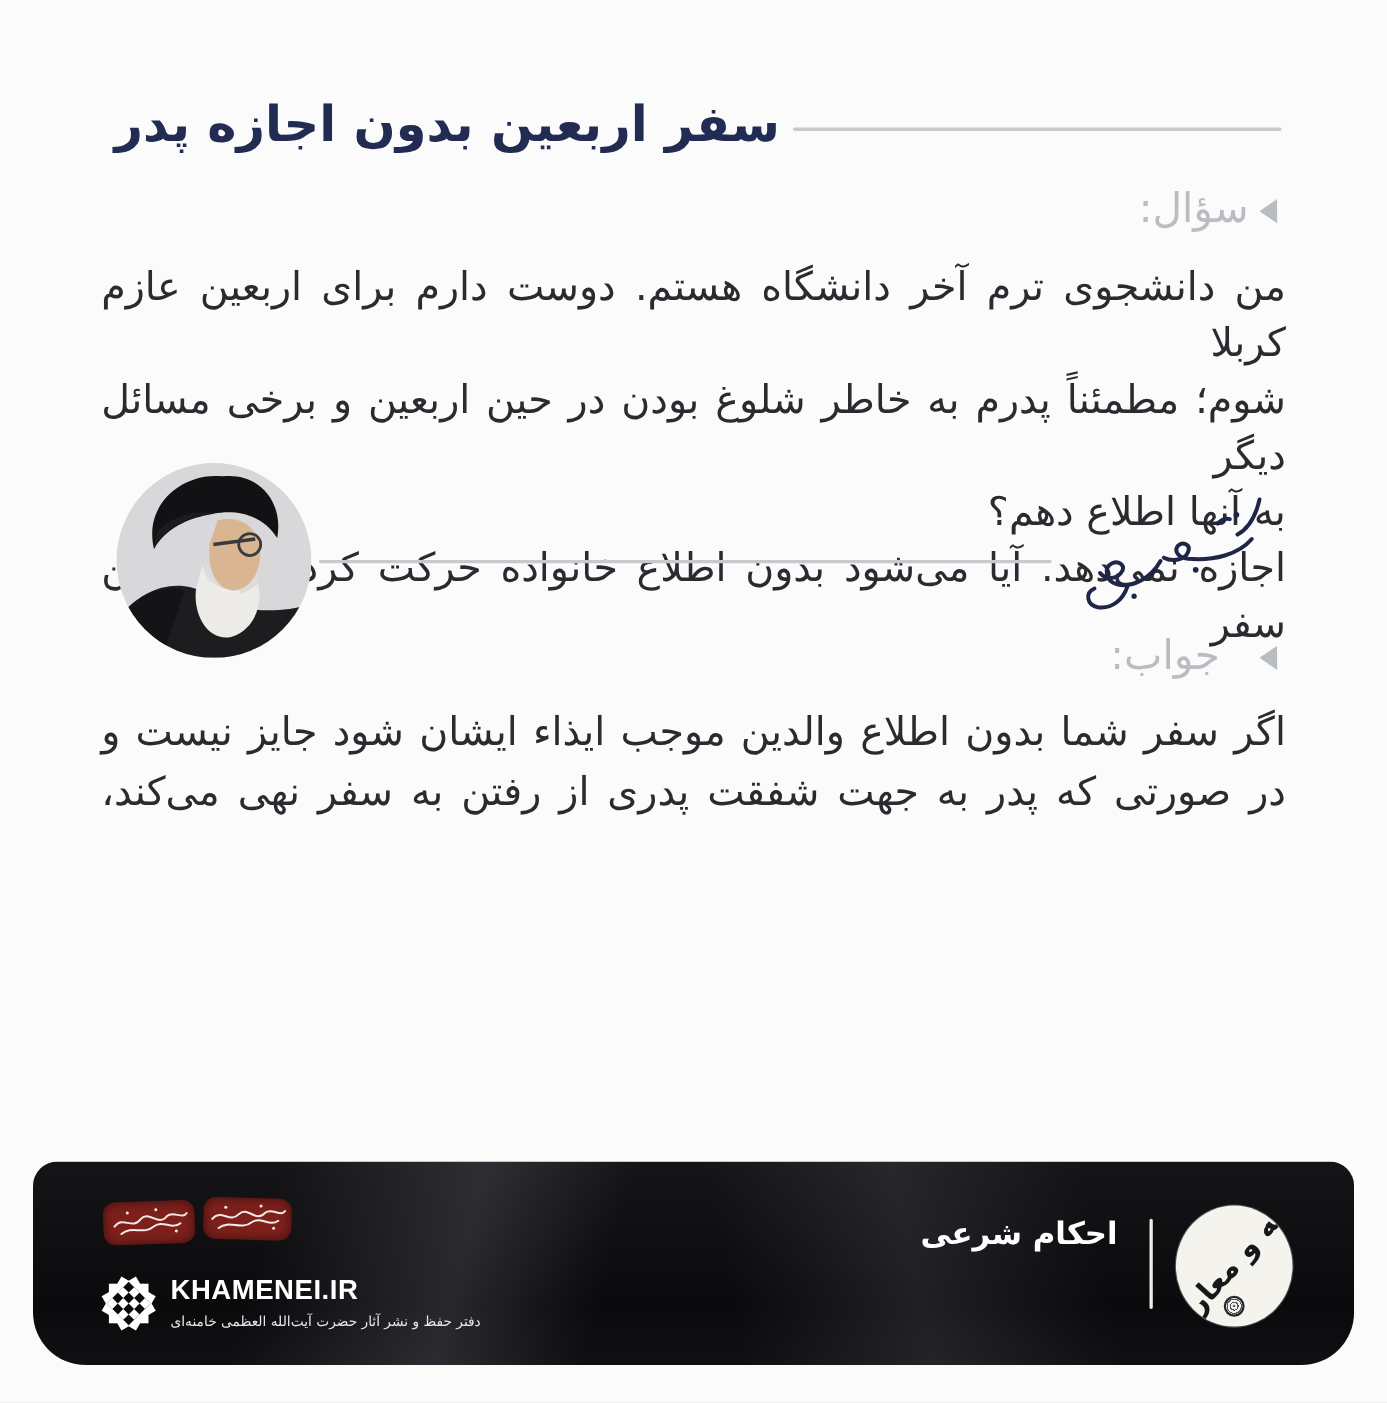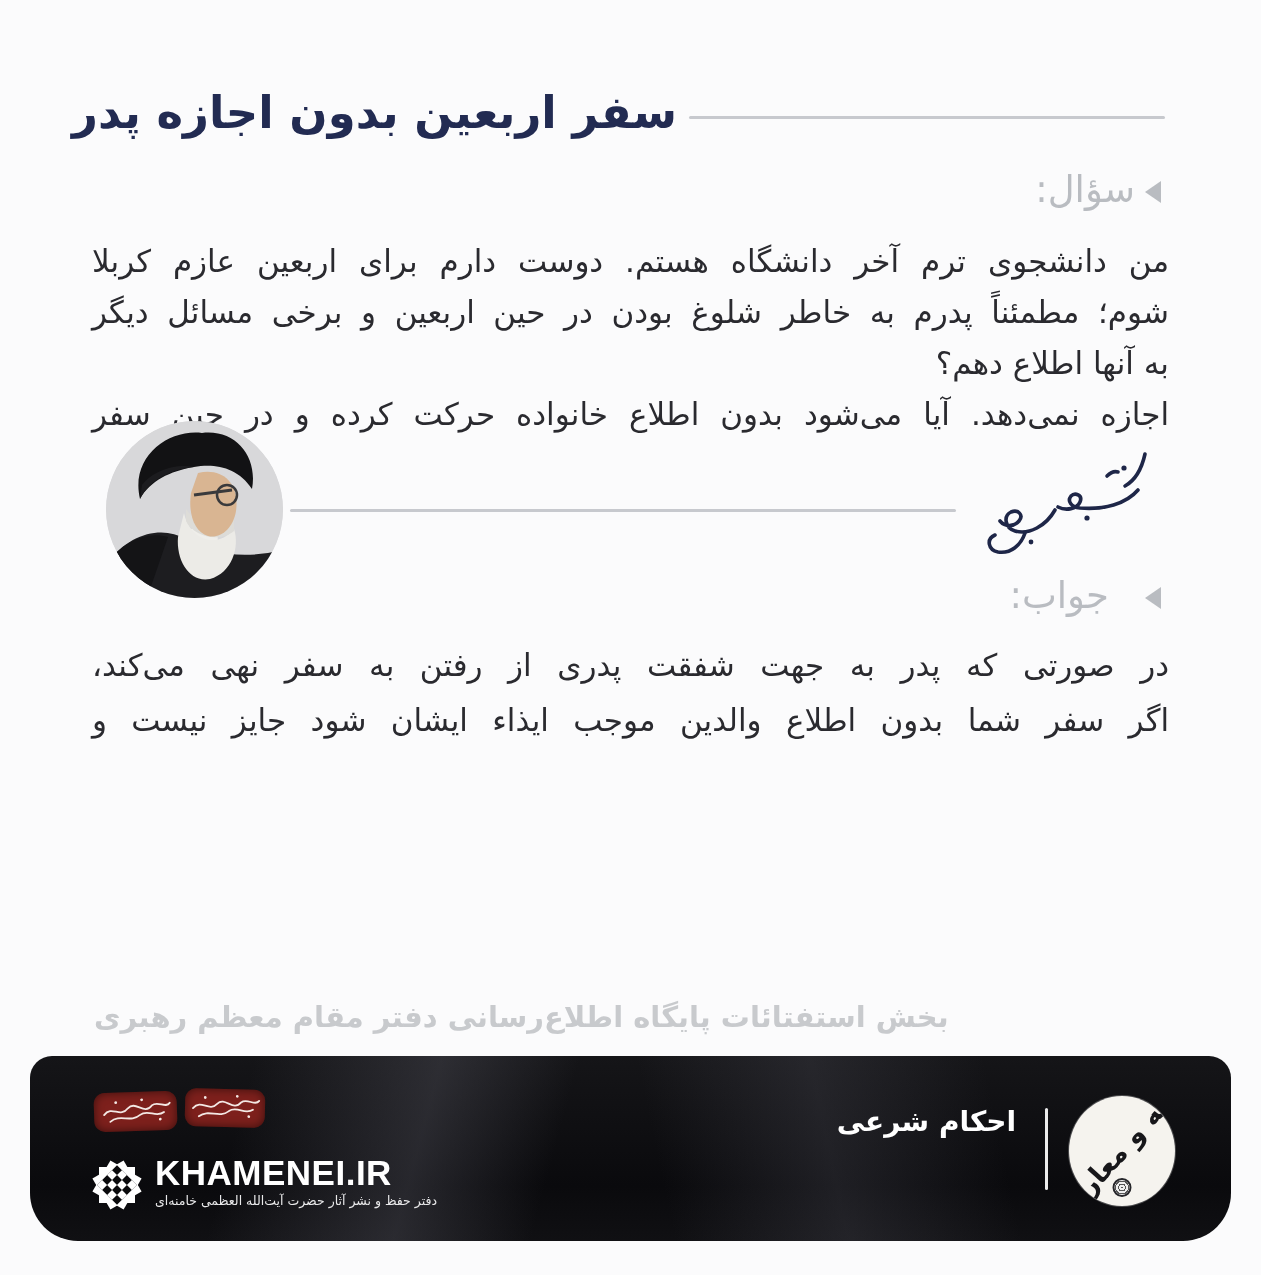--- a/index.html
+++ b/index.html
@@ -4,37 +4,37 @@
 <style>
   * { margin:0; padding:0; box-sizing:border-box; }
   html,body { background:#e9e9ea; }
   #poster {
     position:relative; width:1261px; height:1275px;
     background:#fbfbfc; overflow:hidden;
     font-family:"DejaVu Sans", sans-serif;
   }
 
   
-  .header { position:absolute; top:86px; left:72px; right:96px;
+  .header { position:absolute; top:86px; left:104px; right:96px;
     display:flex; align-items:center; gap:12px; }
   .title { color:#222b52; font-size:45px; font-weight:bold; white-space:nowrap;
     direction:rtl; letter-spacing:-1px; }
   .header-line { flex:1; height:3px; background:#c7c9ce; margin-top:10px; border-radius:2px; }
 
   
   .sec-label { position:absolute; right:100px; display:flex; direction:rtl;
     align-items:center; gap:10px; color:#b9bcc1; font-weight:normal; font-size:37px; }
   .sec-label .tri { width:0; height:0; border-top:11px solid transparent;
     border-bottom:11px solid transparent; border-right:16px solid #b9bcc1; margin-top:4px; }
   #q-label { top:168px; }
   #a-label { top:574px;gap:36px; }
 
   
   .fa-par { position:absolute; right:92px; left:92px; direction:rtl;
-    color:#2a2a2f; font-size:31px; }
+    color:#2a2a2f; font-size:36px; }
   #question { top:236px; line-height:51px; }
   #answer   { top:638px; line-height:55px; }
   .jline { text-align:justify; text-align-last:justify; white-space:normal; }
   .jline.last { text-align-last:right; }
 
   
   .portrait { position:absolute; left:106px; top:421px; width:177px; height:177px;
     border-radius:50%; overflow:hidden; background:#d8d8da; }
 
   
@@ -58,21 +58,21 @@
     overflow:hidden; }
 
   .stamp { position:absolute; background:#7d201c; border-radius:11px;
     box-shadow: inset 0 0 10px rgba(0,0,0,.55); }
   #stamp-1 { left:64px;  top:36px; width:83px; height:39px; transform:rotate(-2deg); }
   #stamp-2 { left:155px; top:33px; width:80px; height:38px; transform:rotate(1.5deg); }
 
   .brand { position:absolute; left:56px; top:98px; display:flex; align-items:flex-start; gap:7px; }
   .brand-text { display:flex; flex-direction:column; }
   .brand-name { color:#ffffff; font-family:"Liberation Sans","DejaVu Sans",sans-serif;
-    font-weight:bold; font-size:35px; letter-spacing:.5px; line-height:38px; }
+    font-weight:bold; font-size:25px; letter-spacing:.5px; line-height:38px; }
   .brand-sub { color:#e9e9ea; font-size:12.5px; direction:rtl; text-align:left;
     margin-top:1px; letter-spacing:0; white-space:nowrap; }
 
   .series { position:absolute; right:215px; top:48px; direction:rtl; text-align:right; color:#fff; }
   .series-l1 { font-size:28px; font-weight:bold; line-height:36px; }
   .series-l2 { font-size:31px; line-height:40px; margin-top:4px; }
   .vline { position:absolute; right:183px; top:52px; width:3px; height:82px;
     background:#ececec; border-radius:2px; }
 
   .badge { position:absolute; right:56px; top:40px; width:106px; height:110px;
@@ -146,25 +146,24 @@
   </div>
 
   <div class="mid-line"></div>
 
   <div class="sec-label" id="a-label">
     <span class="tri"></span>
     <span>جواب:</span>
   </div>
 
   <div class="fa-par" id="answer">
+    <div class="jline">اگر سفر شما بدون اطلاع والدین موجب ایذاء ایشان شود جایز نیست و</div>
     <div class="jline">در صورتی که پدر به جهت شفقت پدری از رفتن به سفر نهی می‌کند،</div>
-    <div class="jline">اگر سفر شما بدون اطلاع والدین موجب ایذاء ایشان شود جایز نیست و</div>
-  </div>
-
-  <div class="caption">بخش استفتائات پایگاه اطلاع‌رسانی دفتر مقام معظم رهبری</div>
+  </div>
+
 
   <div class="bar">
 
     <div class="stamp" id="stamp-1">
       <svg width="83" height="39" viewBox="0 0 83 39">
         <g stroke="#f3e8e4" stroke-width="1.8" fill="none" stroke-linecap="round">
           <path d="M10,22 C18,12 26,26 34,16 C42,8 50,24 58,14 C64,9 72,18 76,12"></path>
           <path d="M16,29 C26,21 36,31 46,23 C54,17 62,27 70,21"></path>
         </g>
         <g fill="#f3e8e4">

